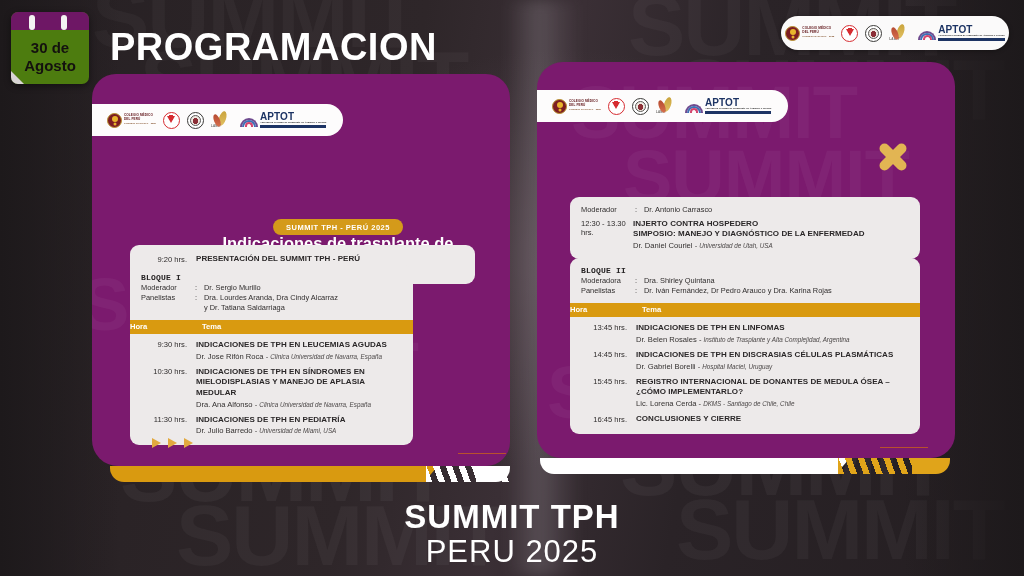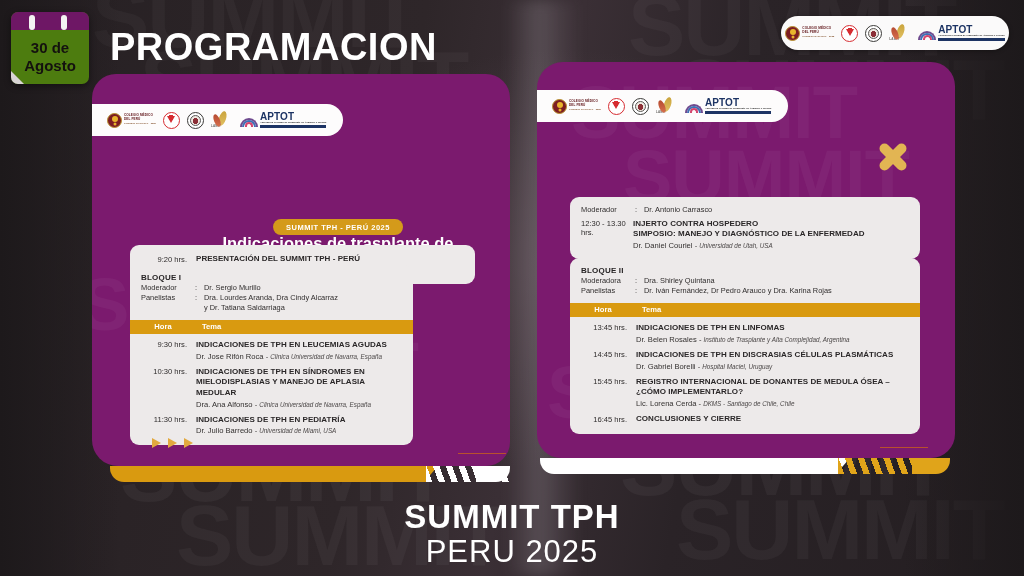--- a/index.html
+++ b/index.html
@@ -210,31 +210,31 @@
   .p-time { width:66px; flex:0 0 66px; text-align:right; padding-right:9px;
             font-size:7.6px; color:#2e2b2b; padding-top:1px; }
   .p-body { flex:1; }
   .p-title { font-size:8px; font-weight:800; color:#2a2728;
              line-height:1.3; letter-spacing:.05px; }
   .p-sub { font-size:7.6px; color:#33302f; margin-top:1.5px; }
   .p-sub em { font-style:italic; font-size:6.3px; color:#4a4646; }
 
   .blk-head { padding:8px 10px 7px 11px; }
   .blk-name { font-size:8px; font-weight:800; color:#262324;
-              letter-spacing:.2px; margin-bottom:1px; }
+              letter-spacing:.2px; margin-bottom:1px;font-family:Liberation Mono, monospace; }
   .blk-row { display:flex; font-size:7.4px; color:#2f2c2c; line-height:1.35; }
   .blk-k { width:54px; flex:0 0 54px; }
   .blk-c { width:9px; flex:0 0 9px; }
   .blk-v { flex:1; }
   .blk-cont { padding-left:63px; font-size:7.4px; color:#2f2c2c;
               line-height:1.35; }
 
   .thead { background:#d99a10; display:flex; padding:2.5px 0 2.5px 0;
            color:#ffffff; font-size:7.6px; font-weight:700; }
-  .th-time { width:66px; flex:0 0 66px; text-align:center; }
+  .th-time { width:66px; flex:0 0 66px; }
   .th-topic { flex:1; padding-left:6px; }
 
   .trow { display:flex; padding:6px 10px 0 0; }
   .trow:last-child { padding-bottom:10px; }
   .t-time { width:66px; flex:0 0 66px; text-align:right; padding-right:9px;
             font-size:7.6px; color:#2e2b2b; padding-top:.5px; }
   .t-body { flex:1; }
 
   
   .card-l .pnl-1 { left:38px; top:143px; width:345px; }

